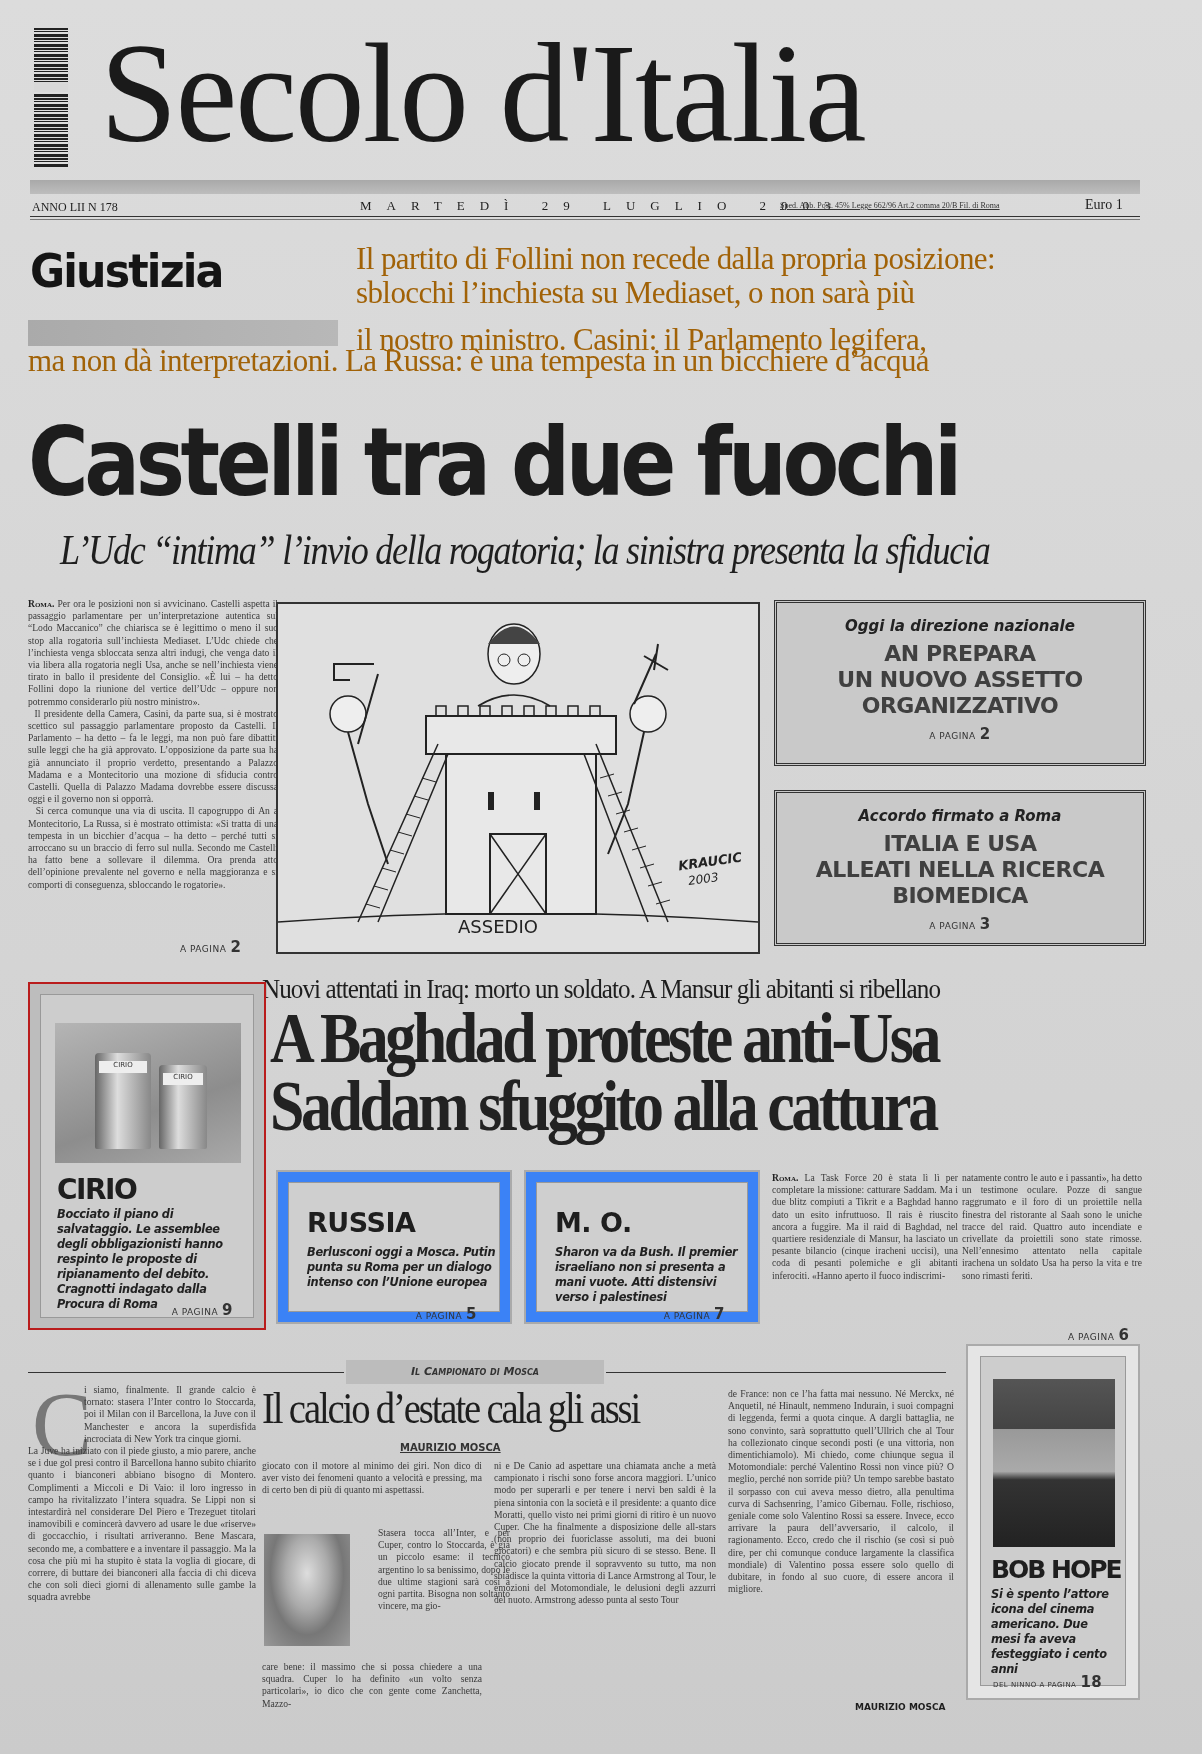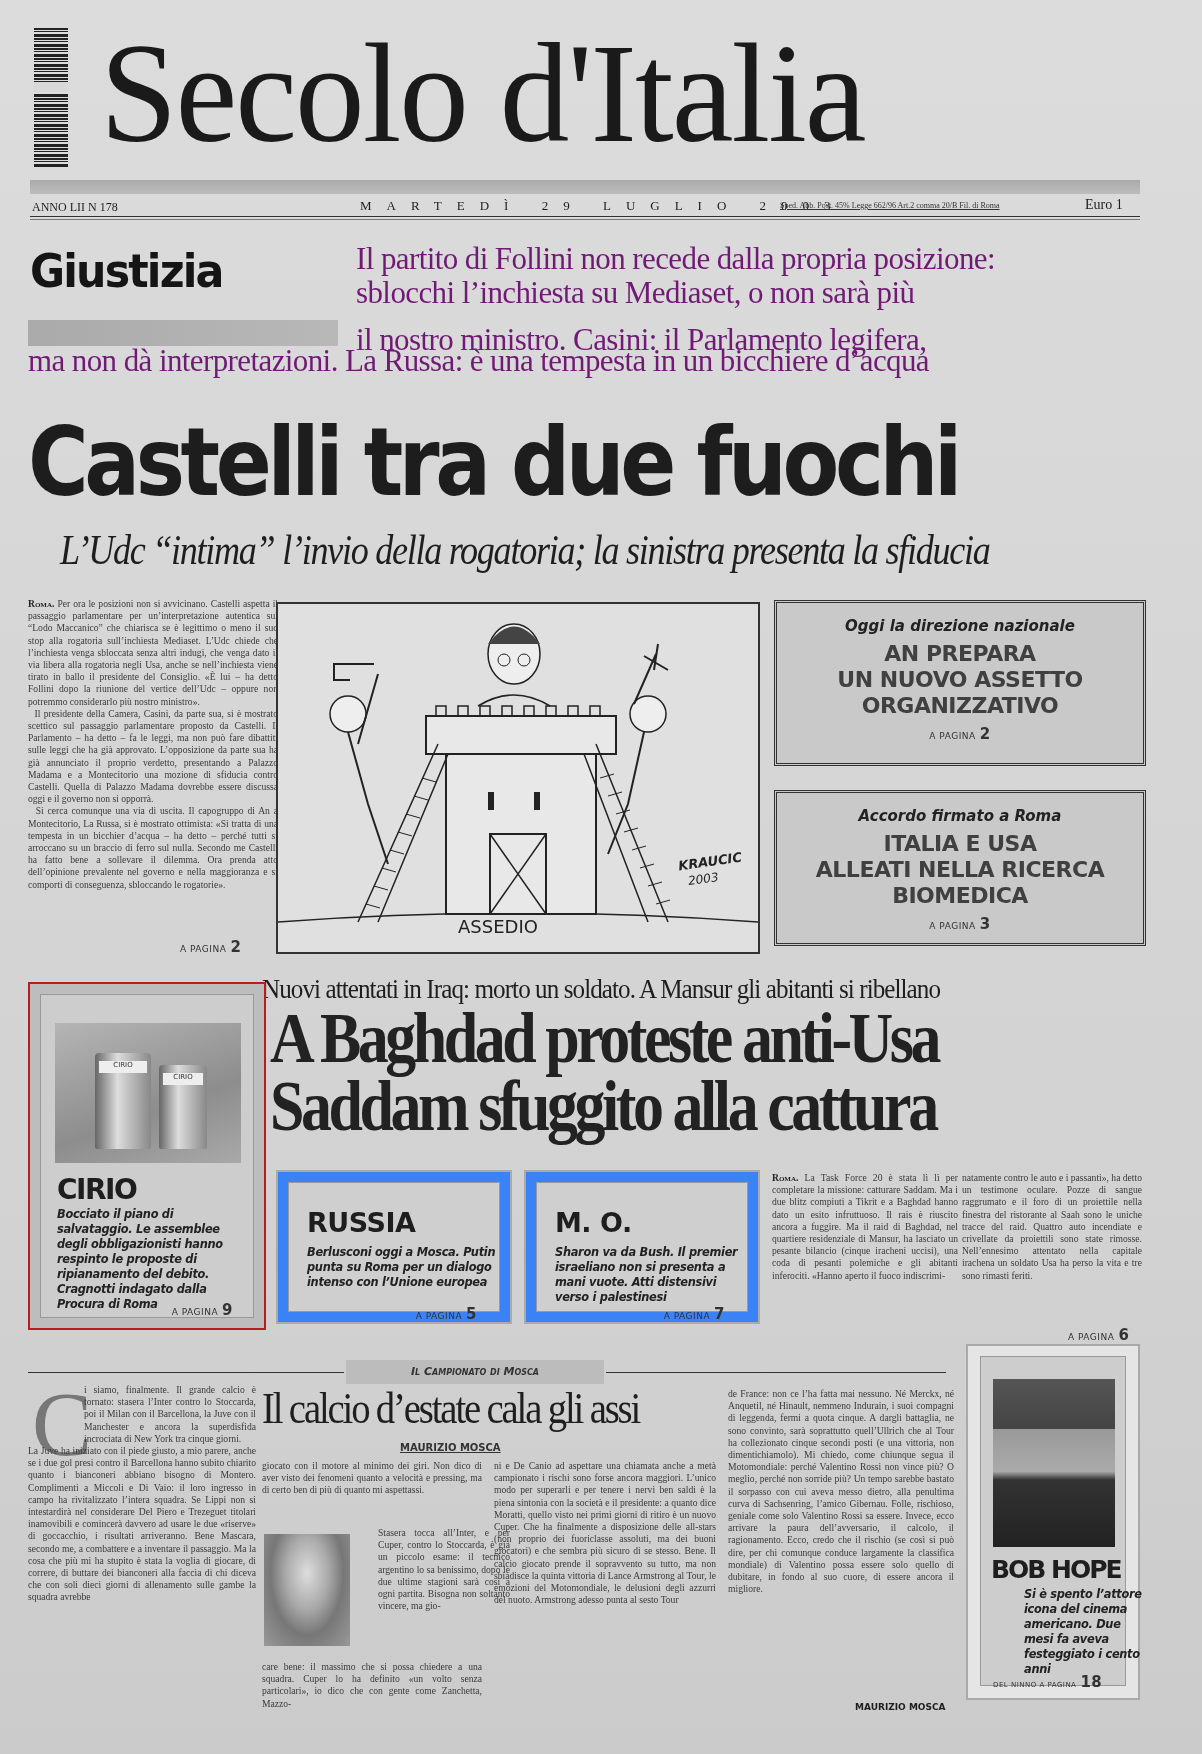--- a/index.html
+++ b/index.html
@@ -23,21 +23,21 @@
   .mast-line2 { left: 30px; top: 219px; width: 1110px; height: 1px; background: #777; }
   .info-issue { left: 32px; top: 200px; font-size: 12px; }
   .info-date { left: 360px; top: 198px; font-size: 13px; letter-spacing: 15px; }
   .info-post { left: 780px; top: 201px; font-size: 8px; color:#333; text-decoration: underline; font-family: Liberation Serif, serif; }
   .info-price { left: 1085px; top: 197px; font-size: 14px; }
 
   
   .section-label { left: 30px; top: 244px; font-family: "DejaVu Sans", sans-serif; font-weight: bold; font-size: 46px;
     letter-spacing: -2px; color: #151515; transform: scaleX(0.93); transform-origin: left top; }
   .section-band { left: 28px; top: 320px; width: 310px; height: 26px; background: linear-gradient(90deg,#aaa,#b8b8b8); }
-  .kicker { font-size: 31px; line-height: 34px; color:#701a75; white-space: nowrap; letter-spacing: -0.6px; }
+  .kicker { font-size: 31px; line-height: 34px; color:#a16207; white-space: nowrap; letter-spacing: -0.6px; }
   .k1 { left: 356px; top: 242px; }
   .k2 { left: 356px; top: 276px; }
   .k3 { left: 356px; top: 323px; text-align: right; }
   .k4 { left: 28px; top: 344px; }
 
   .headline-main { left: 28px; top: 408px; font-family: "DejaVu Sans", sans-serif; font-weight: bold; font-size: 94px;
     letter-spacing: -5px; color: #1d1d1d; white-space: nowrap; line-height: 110px; transform: scaleX(0.88); transform-origin: left top; }
   .subhead-main { left: 60px; top: 526px; font-family: "Liberation Serif", serif; font-style: italic; font-size: 42px;
     white-space: nowrap; letter-spacing: -1.5px; transform: scaleX(0.86); transform-origin: left top; }
 
@@ -106,21 +106,21 @@
   .calcio-photo { left: 264px; top: 1534px; width: 86px; height: 112px; background: radial-gradient(ellipse at 50% 35%, #ddd 0, #aaa 35%, #777 60%, #999 100%); }
   .calcio-col3 { left: 494px; top: 1460px; width: 222px; }
   .calcio-col4 { left: 728px; top: 1388px; width: 226px; }
   .calcio-sign { left: 855px; top: 1702px; font-family:"DejaVu Sans",sans-serif; font-weight:bold; font-size:9px; }
 
   
   .bob-box { left: 966px; top: 1344px; width: 170px; height: 352px; background:#e5e5e5; border:2px solid #aaa; }
   .bob-inner { position:absolute; left:12px; top:10px; right:12px; bottom:12px; background:#cdcdcd; border:1px solid #999; }
   .bob-photo { position:absolute; left:12px; top:22px; width:122px; height:168px; background: linear-gradient(180deg,#555 0,#444 30%,#999 30%,#aaa 55%,#333 60%,#222 100%); }
   .bob-title { position:absolute; left:10px; top:198px; font-family:"DejaVu Sans",sans-serif; font-weight:bold; font-size:25px; letter-spacing:-2px; }
-  .bob-text { position:absolute; left:10px; top:230px; width:124px;margin-left:33px; }
+  .bob-text { position:absolute; left:10px; top:230px; width:124px; }
   .bob-ref { position:absolute; left:12px; top:316px; }
 </style>
 </head>
 <body>
 
 <div class="abs barcode">
     <div class="gap"></div>
   </div>
 <div class="abs masthead-title">Secolo d'Italia</div>
 <div class="abs mast-bar"></div>

